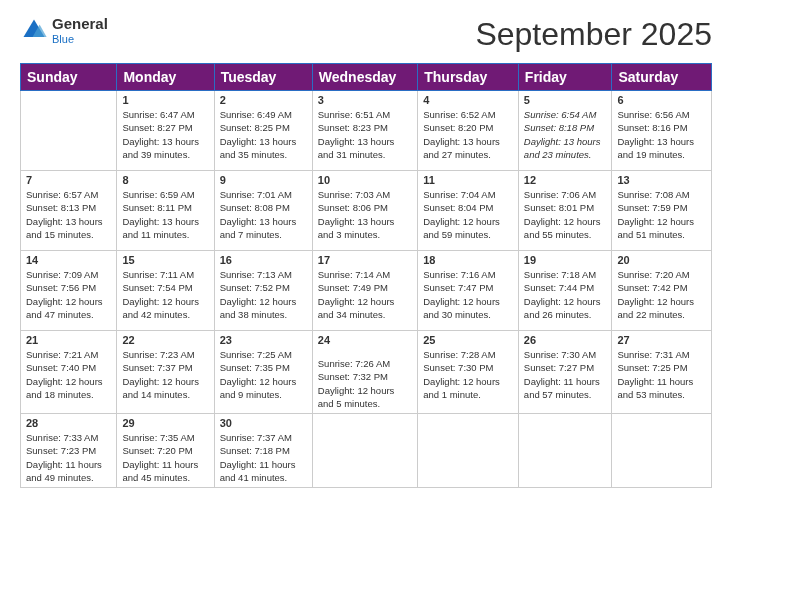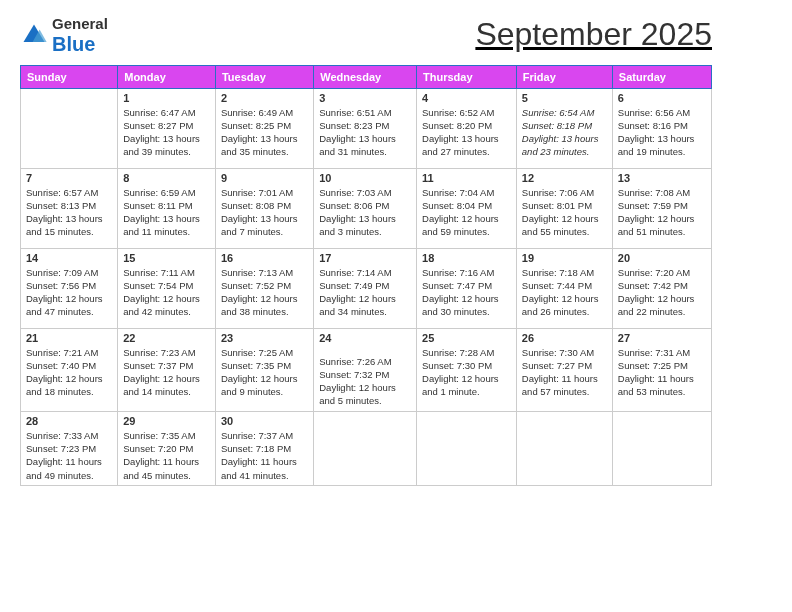--- a/index.html
+++ b/index.html
@@ -31,52 +31,51 @@
       display: flex;
       flex-direction: column;
       line-height: 1.1;
     }
     .logo-general {
       font-size: 15px;
       font-weight: bold;
       color: #333;
     }
     .logo-blue {
-      font-size: 20px;
-      font-weight: bold;
+      font-size: 11px;
+      font-weight: normal;
       color: #1a6fc4;
     }
     .logo-icon {
       width: 28px;
       height: 28px;
     }
     .title-block {
       text-align: right;
-      text-decoration: underline;
     }
     .month-title {
       font-size: 32px;
       color: #333;
       font-weight: normal;
     }
     .location {
       font-size: 14px;
       color: #555;
     }
     .calendar {
       width: 100%;
       border-collapse: collapse;
       font-size: 10px;
     }
     .calendar th {
-      background: #d946ef;
+      background: #701a75;
       color: #fff;
       text-align: left;
       padding: 5px 6px;
-      font-size: 11px;
+      font-size: 14px;
       font-weight: bold;
       border: 1px solid #2a6ec4;
     }
     .calendar td {
       border: 1px solid #ccc;
       vertical-align: top;
       padding: 3px 5px;
       width: 113px;
       height: 80px;
     }

